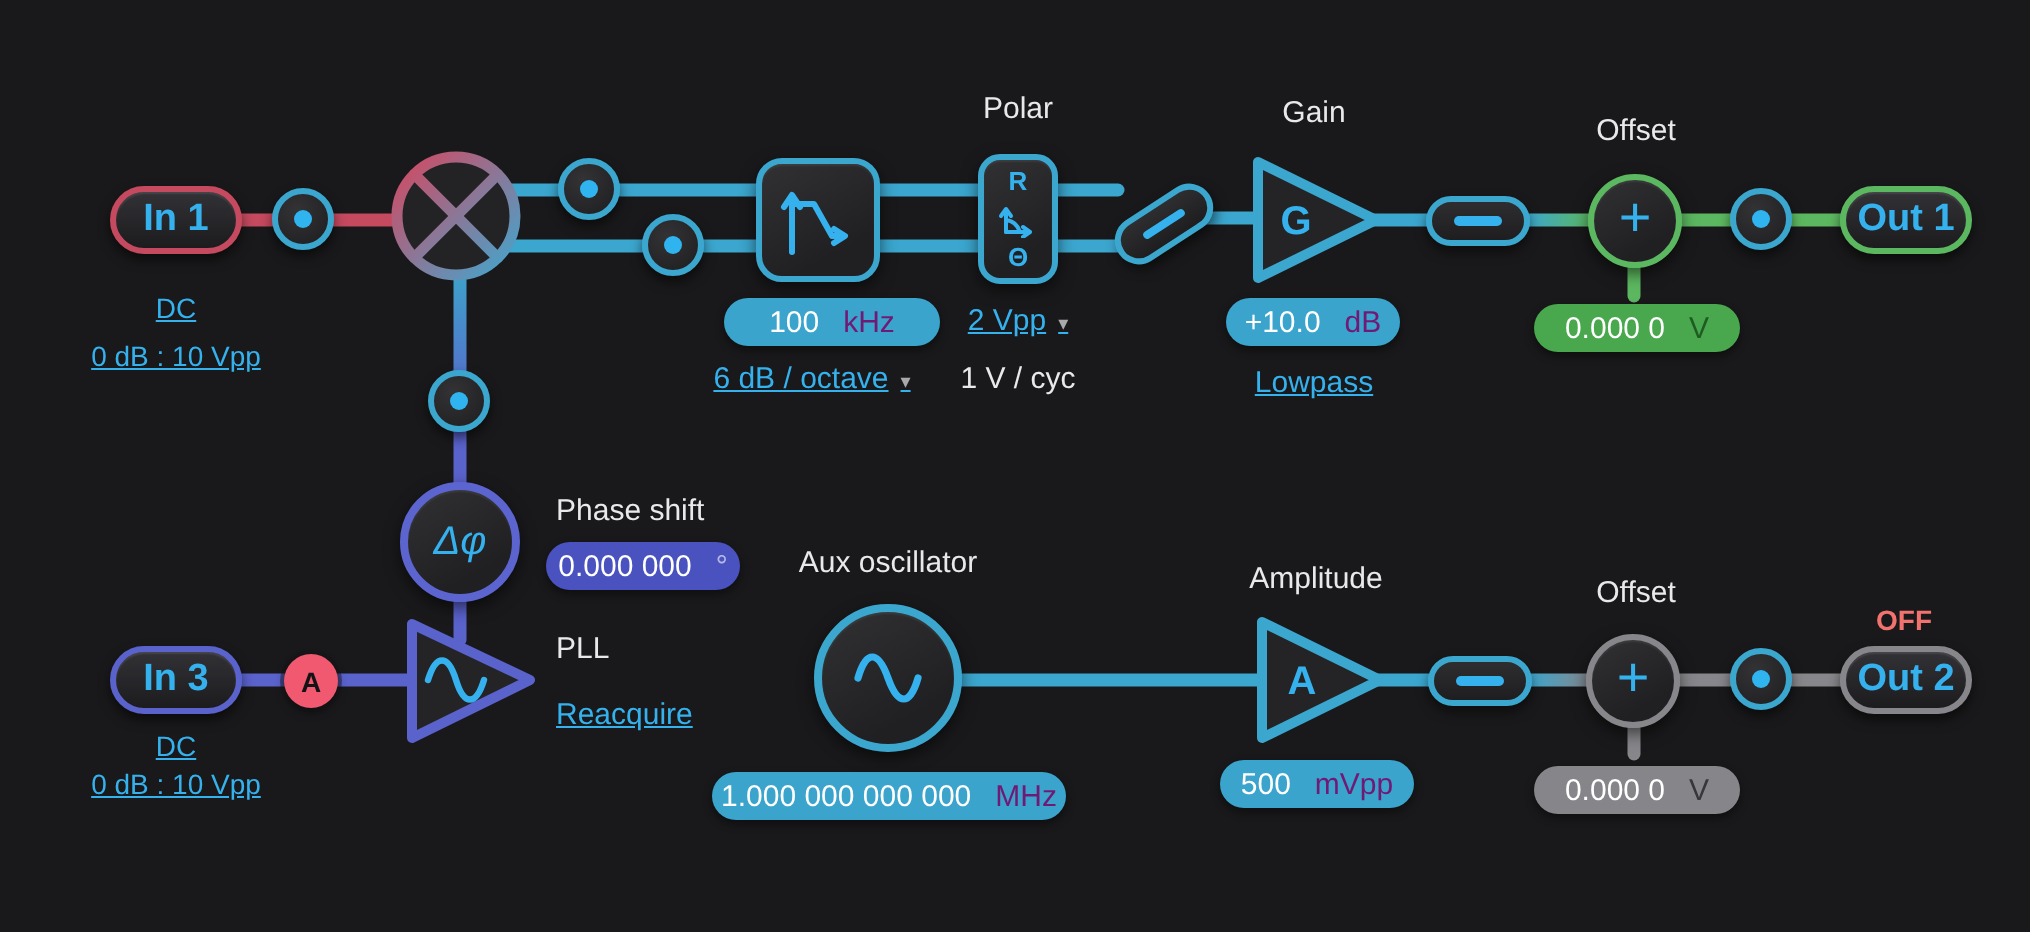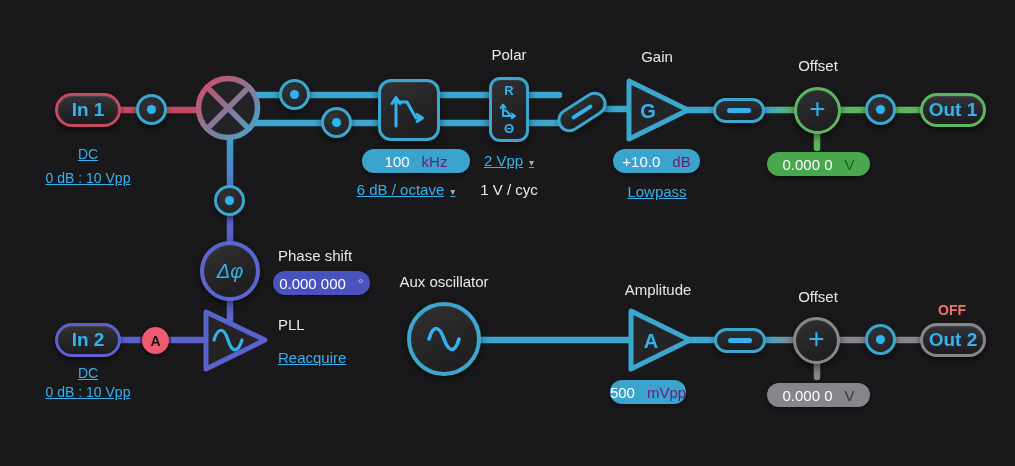--- a/index.html
+++ b/index.html
@@ -140,21 +140,21 @@
     <path d="M214,340 c4,-13 10,-13 14,0 c4,13 10,13 14,0" fill="none" stroke="#35b2ee" stroke-width="3.2" stroke-linecap="round"></path>
   </svg>
 
   <div class="badge b-red" style="left:55px; top:93px;">
     <span>In 1</span>
   </div>
   <div class="t small cyan" style="left:28px; top:146px; width:120px;">DC</div>
   <div class="t small cyan" style="left:18px; top:170px; width:140px;">0 dB : 10 Vpp</div>
 
   <div class="badge b-purple" style="left:55px; top:323px;">
-    <span>In 2</span>
+    <span>In 3</span>
   </div>
   <div class="t small cyan" style="left:28px; top:365px; width:120px;">DC</div>
   <div class="t small cyan" style="left:18px; top:384px; width:140px;">0 dB : 10 Vpp</div>
 
   <div class="badge b-green" style="left:920px; top:93px;">
     <span>Out 1</span>
   </div>
   <div class="badge b-gray" style="left:920px; top:323px;">
     <span>Out 2</span>
   </div>
@@ -258,24 +258,28 @@
   <div class="abadge" style="left:142px; top:327px;">
     <span>A</span>
   </div>
 
   <div class="t" style="left:384px; top:273px; width:120px;">Aux oscillator</div>
   <div class="blockbox round" style="left:407px; top:302px; width:74px; height:74px; border:4px solid #3ba6ce; border-radius:50%;">
     <svg width="40" height="32" viewBox="0 0 40 32">
       <path d="M5,16 C9,2 15,2 20,16 C25,30 31,30 35,16" fill="none" stroke="#35b2ee" stroke-width="3.6" stroke-linecap="round"></path>
     </svg>
   </div>
+  <div class="pill cyanbg" style="left:356px; top:386px; width:177px;">
+    <span>1.000 000 000 000</span>
+      <span class="u">MHz</span>
+  </div>
 
   <div class="t" style="left:598px; top:281px; width:120px;">Amplitude</div>
   <div class="sym" style="left:633px; top:328px; width:36px; height:26px; line-height:26px;">A</div>
-  <div class="pill cyanbg" style="left:610px; top:380px; width:76px;">
+  <div class="pill cyanbg" style="left:610px; top:380px; width:97px;">
     <span>500</span>
       <span class="u">mVpp</span>
   </div>
 
   <div class="oval" style="left:714px; top:328px;">
     <span class="bar"></span>
   </div>
 
   <div class="t" style="left:778px; top:288px; width:80px;">Offset</div>
   <div class="blockbox round" style="left:793px; top:317px; width:47px; height:47px; border:3.5px solid #87878b; border-radius:50%; color:#35b2ee; font-size:28px; font-weight:400;">

